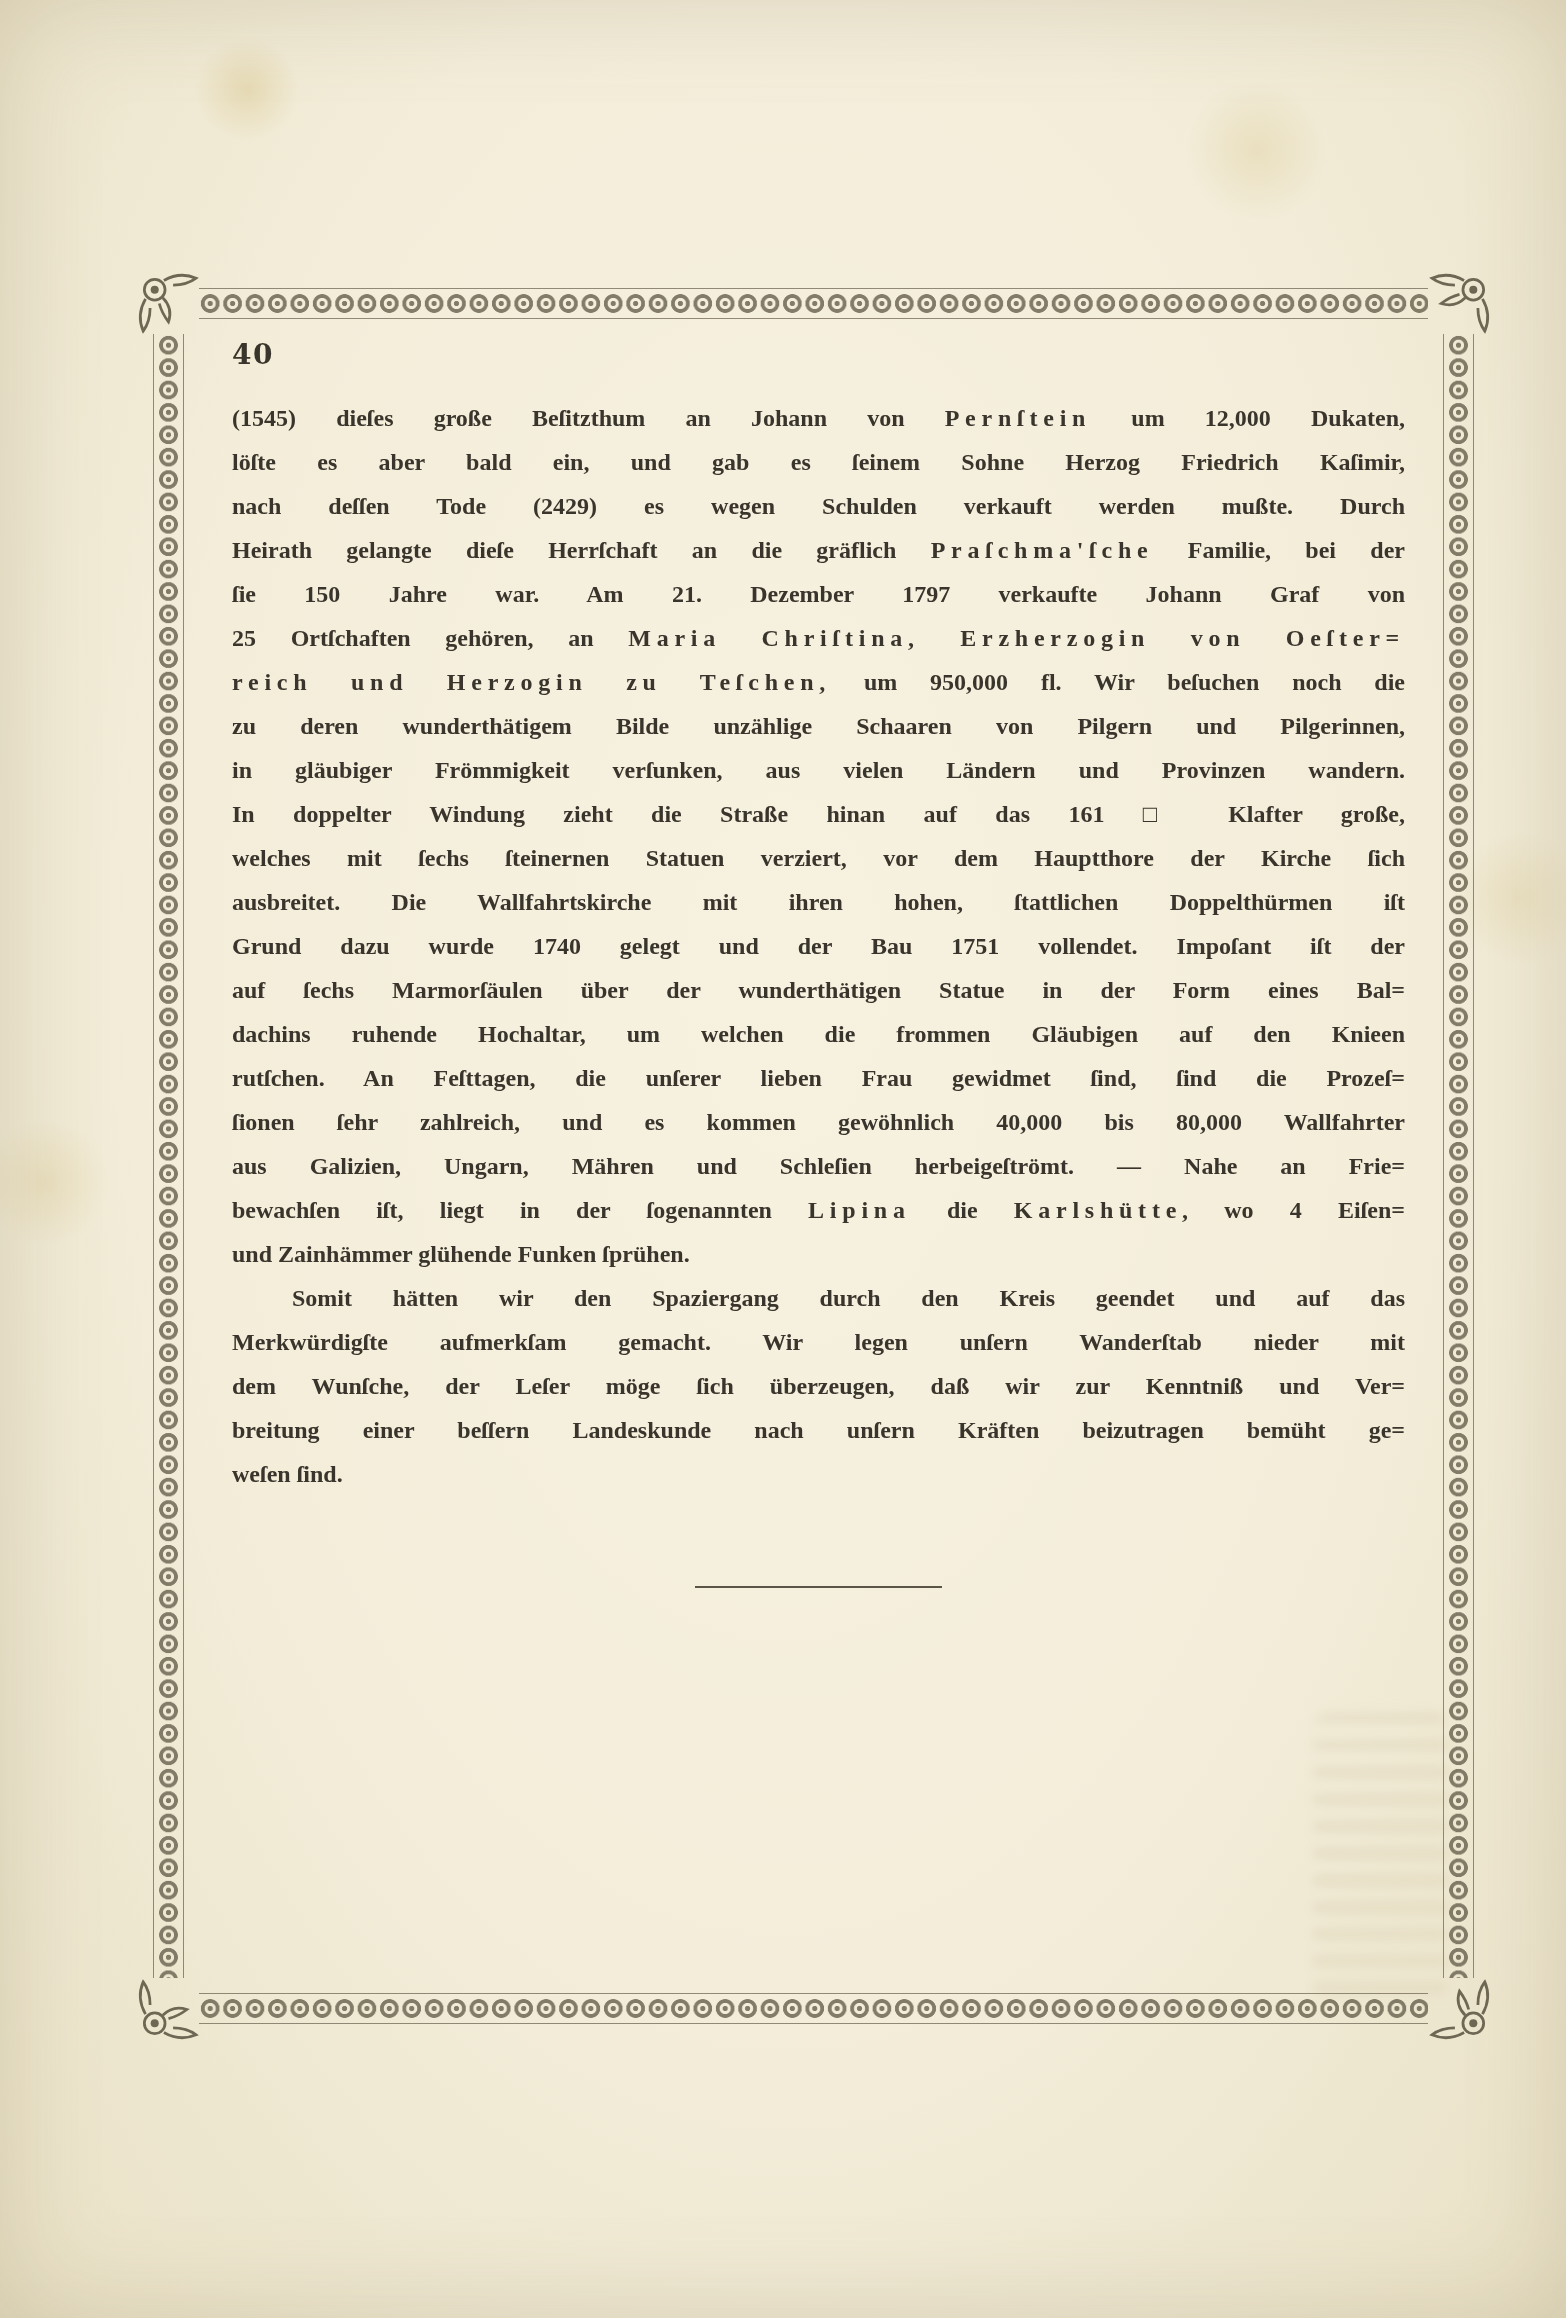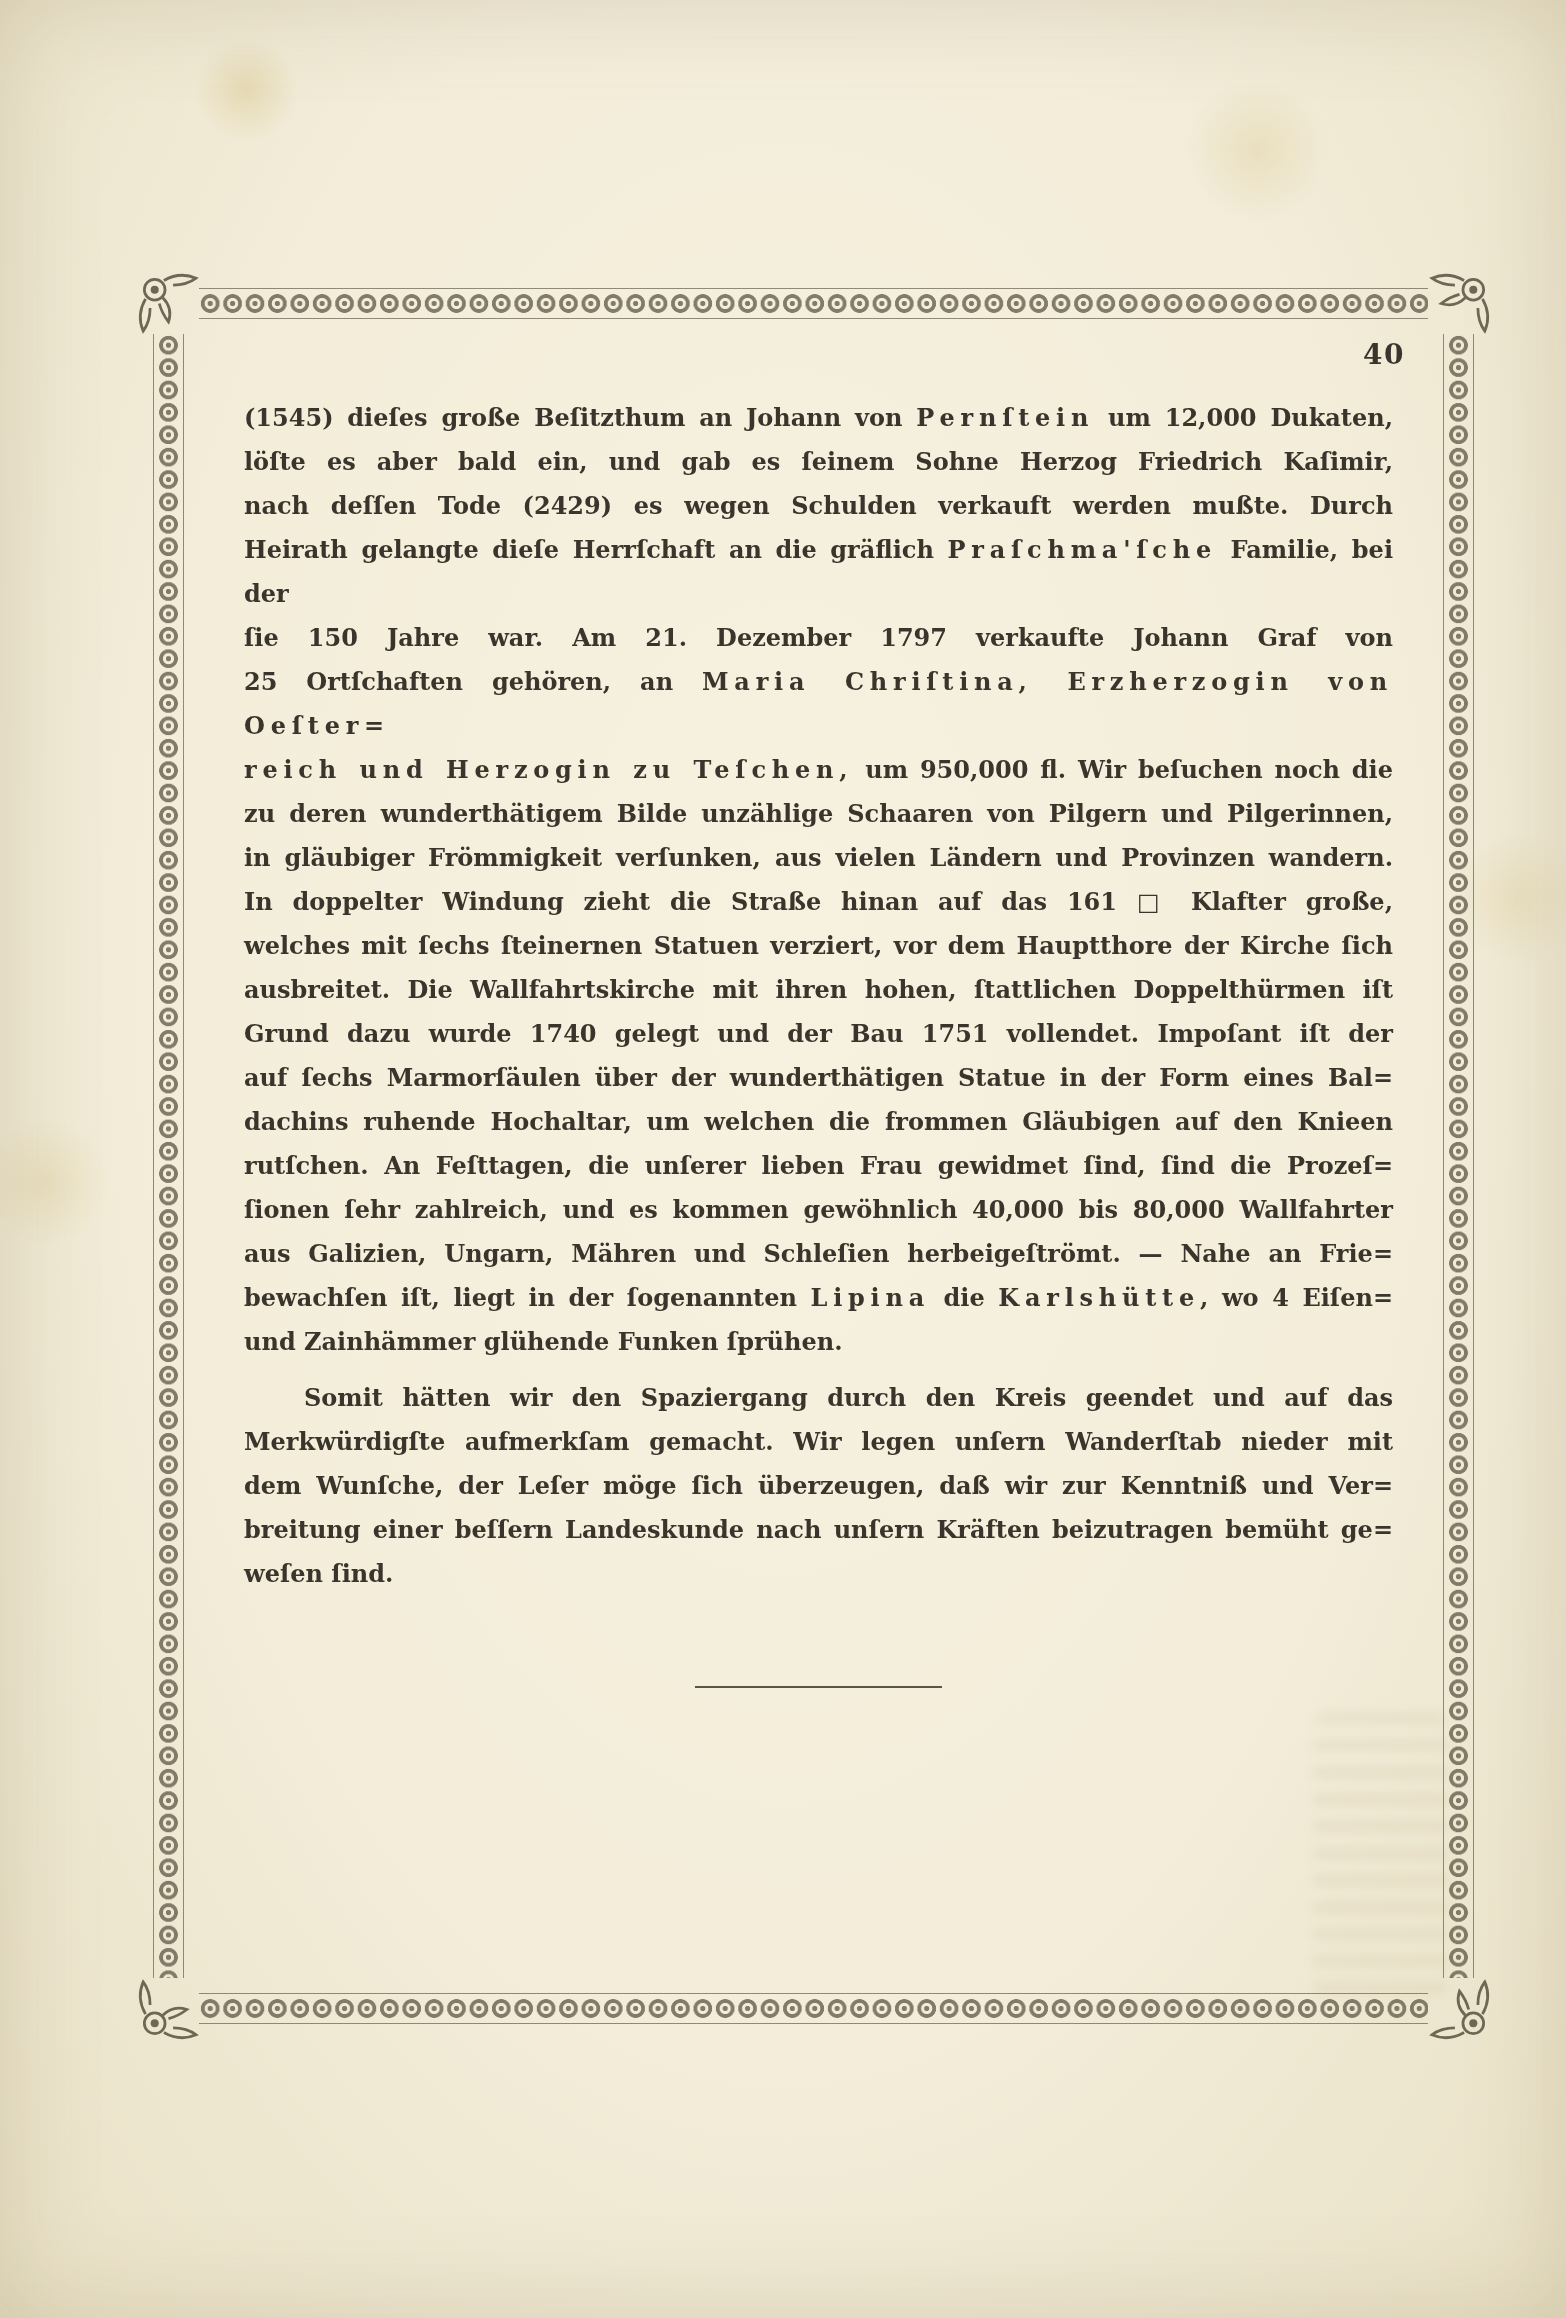--- a/index.html
+++ b/index.html
@@ -62,28 +62,28 @@
   .corner.br { right: -19.5px; bottom: -19.5px; transform: rotate(180deg); }
   .corner.bl { left: -19.5px; bottom: -19.5px; transform: rotate(270deg); }
 
   
   .text-block {
     position: absolute;
     left: 232px; top: 338px;
     width: 1173px;
   }
   .page-number {
-    text-align: right;
+    text-align: left;
     font-size: 28px;
     font-weight: bold;
     letter-spacing: 1.5px;
     margin-bottom: 25.4px;
     color: var(--ink, #3a352c);
   }
-  .para { margin: 12px; }
+  .para { margin: 0; font-family: Liberation Serif, serif; }
   .line {
     font-size: 24px;
     font-weight: bold;
     line-height: 44px;
     color: var(--ink, #3a352c);
     text-align: justify;
     text-align-last: justify;
   }
   .line.last { text-align-last: left; }
   .line.indent { padding-left: 60px; }

